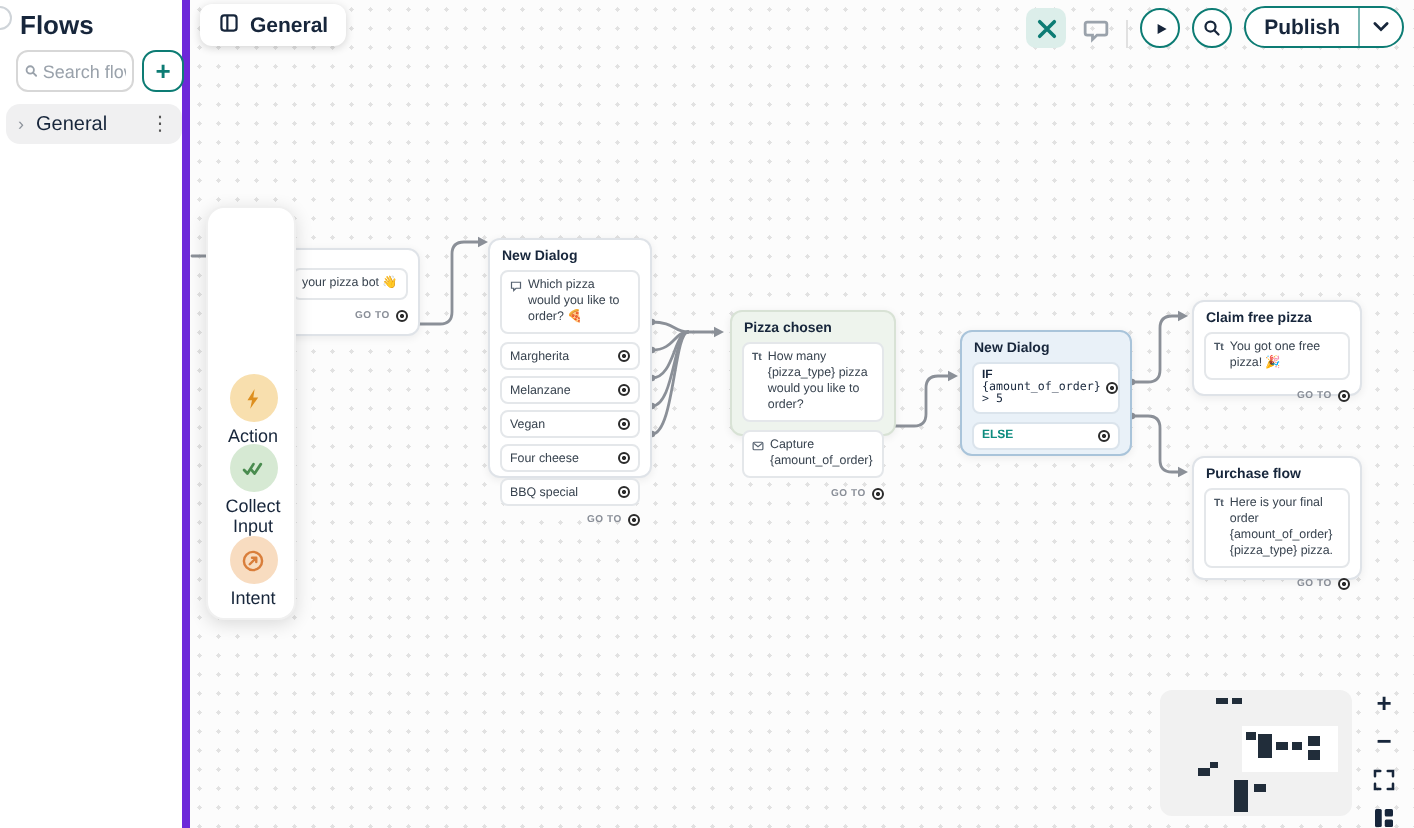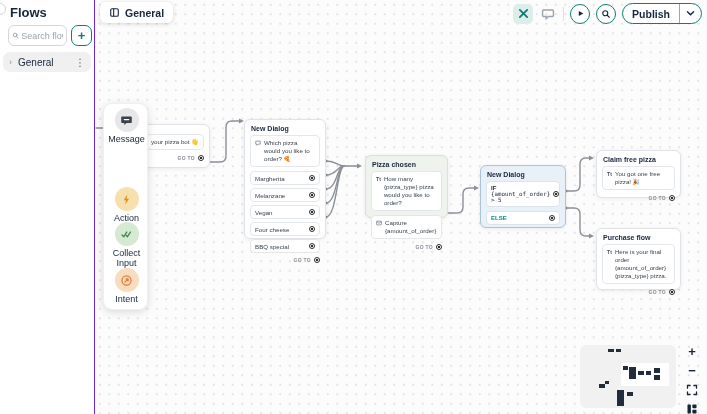--- a/index.html
+++ b/index.html
@@ -7,21 +7,21 @@
   body { font-family:"Liberation Sans", sans-serif; color:#17263b; background:#fff; }
   .app { position:relative; width:707px; height:414px; overflow:hidden; }
 
   
   .canvas-bg { position:absolute; left:95px; top:0; right:0; bottom:0; background:#fcfcfc;
     background-image:radial-gradient(#e2e2e2 1px, transparent 1.1px); background-size:9.5px 9.5px; }
   svg.edges { position:absolute; left:0; top:0; pointer-events:none; }
 
   
   .sidebar { position:absolute; left:0; top:0; width:95px; height:414px; background:#fff;
-    border-right:1px solid #6d28d9; z-index:30; }
+    border-right:4px solid #6d28d9; z-index:30; }
   .sidebar h1 { font-size:13px; font-weight:bold; margin:5px 0 0 10px; }
   .search-row { position:absolute; left:8px; top:25px; display:flex; gap:4px; align-items:center; }
   .search-box { display:flex; align-items:center; width:59px; height:21px; border:1px solid #d7d7d7;
     border-radius:6px; background:#fff; padding:0 3px; gap:2px; }
   .search-box input { border:none; outline:none; width:100%; font-size:9px; color:#444; background:transparent; font-family:"Liberation Sans",sans-serif;}
   .search-box input::placeholder { color:#9aa2ab; }
   .add-btn { width:21px; height:21px; border:1.4px solid #0d7c74; border-radius:7px; background:#fff;
     color:#0d7c74; font-size:13px; line-height:17px; text-align:center; font-weight:bold; cursor:pointer; }
   .flow-item { position:absolute; left:3px; top:52px; width:88px; height:20px; background:#f0f0f1;
     border-radius:7px; display:flex; align-items:center; font-size:10px; padding:0 6px; gap:6px; }
@@ -29,21 +29,21 @@
   .flow-item .kebab { margin-left:auto; color:#555; font-size:10px; letter-spacing:0; }
   .corner-ring { position:absolute; left:-6px; top:3px; width:12px; height:12px; border:1px solid #cfd4d9;
     border-radius:50%; background:#fff; z-index:31; }
 
   
   .tab { position:absolute; left:100px; top:2px; height:21px; background:#fff; border-radius:6px;
     box-shadow:0 1px 4px rgba(0,0,0,.16); display:flex; align-items:center; gap:5px; padding:0 9px; z-index:40; }
   .tab .label { font-size:10.5px; font-weight:bold; }
 
   
-  .toolbar { position:absolute; right:5px; top:3px; display:flex; align-items:center; gap:6px; z-index:40; }
+  .toolbar { position:absolute; right:5px; top:3px; display:flex; align-items:flex-end; gap:6px; z-index:40; }
   .tb-btn { display:flex; align-items:center; justify-content:center; cursor:pointer; }
   .tools-btn { width:20px; height:20px; border-radius:5px; background:#dceeea; }
   .comment-btn { width:18px; height:18px; }
   .tb-divider { width:1px; height:14px; background:#e1e1e1; }
   .circle-btn { width:20px; height:20px; border:1.4px solid #0d7c74; border-radius:50%; background:#fff; }
   .publish { display:flex; align-items:center; height:21px; border:1.4px solid #0d7c74; border-radius:11px;
     background:#fff; overflow:hidden; cursor:pointer; }
   .publish .p-label { font-size:10.5px; font-weight:bold; padding:0 9px; }
   .publish .p-sep { width:1px; height:21px; background:#0d7c74; opacity:.55; }
   .publish .p-caret { padding:0 6px; display:flex; align-items:center; }
@@ -226,29 +226,20 @@
       <span class="ic tt">Tt</span>
       <span>Here is your final order {amount_of_order} {pizza_type} pizza.</span>
     </div>
     <div class="goto">
       <span>GO TO</span>
       <span class="port"></span>
     </div>
   </div>
 
   <div class="palette">
-    <div class="p-item" style="top:4px;">
-      <span class="p-circle" style="background:#e7e7e9;">
-        <svg width="13" height="13" viewBox="0 0 16 16">
-            <path d="M2.5 3h11a1 1 0 0 1 1 1v6a1 1 0 0 1-1 1H8l-2.8 2.6V11H2.5a1 1 0 0 1-1-1V4a1 1 0 0 1 1-1z" fill="#3c424a"></path>
-            <rect x="4.5" y="6" width="7" height="1.6" rx=".8" fill="#fff"></rect>
-          </svg>
-      </span>
-      <span class="p-label">Message</span>
-    </div>
     <div class="p-item" style="top:83px;justify-content:flex-end;">
       <span class="p-circle" style="background:#f8dfae;">
         <svg width="13" height="13" viewBox="0 0 16 16">
             <path d="M9 1.8 4.6 8.8h2.8L6.3 14l4.9-7h-3z" fill="#dd8f1f"></path>
           </svg>
       </span>
       <span class="p-label">Action</span>
     </div>
     <div class="p-item" style="top:164px;">
       <span class="p-circle" style="background:#f8dcc0;">

